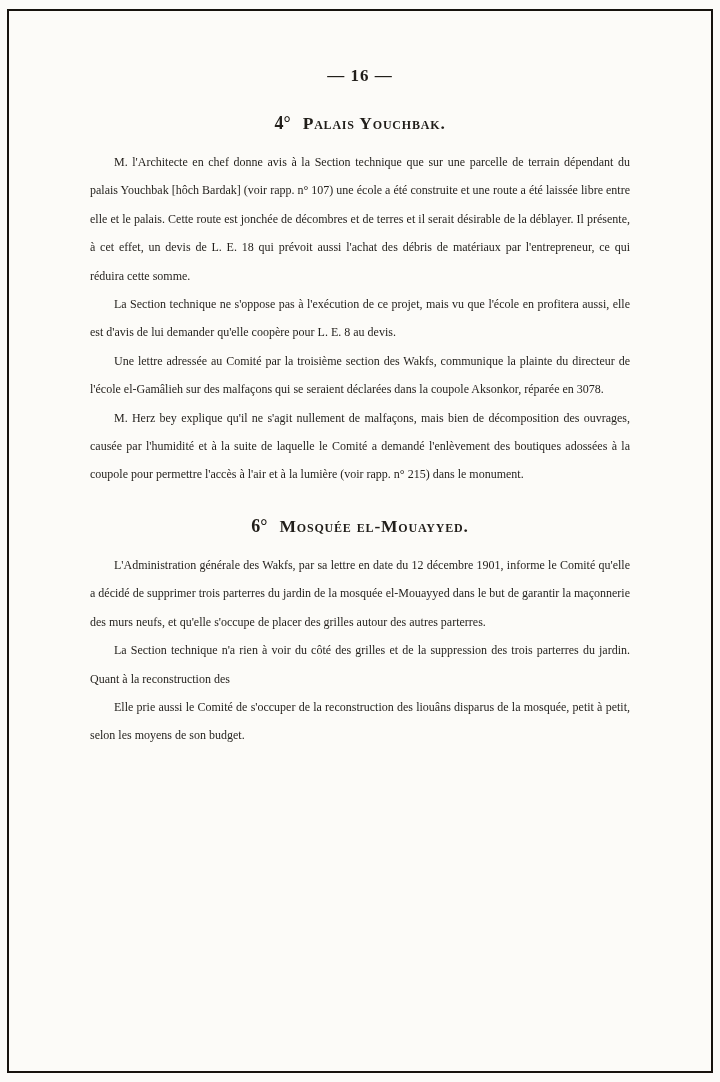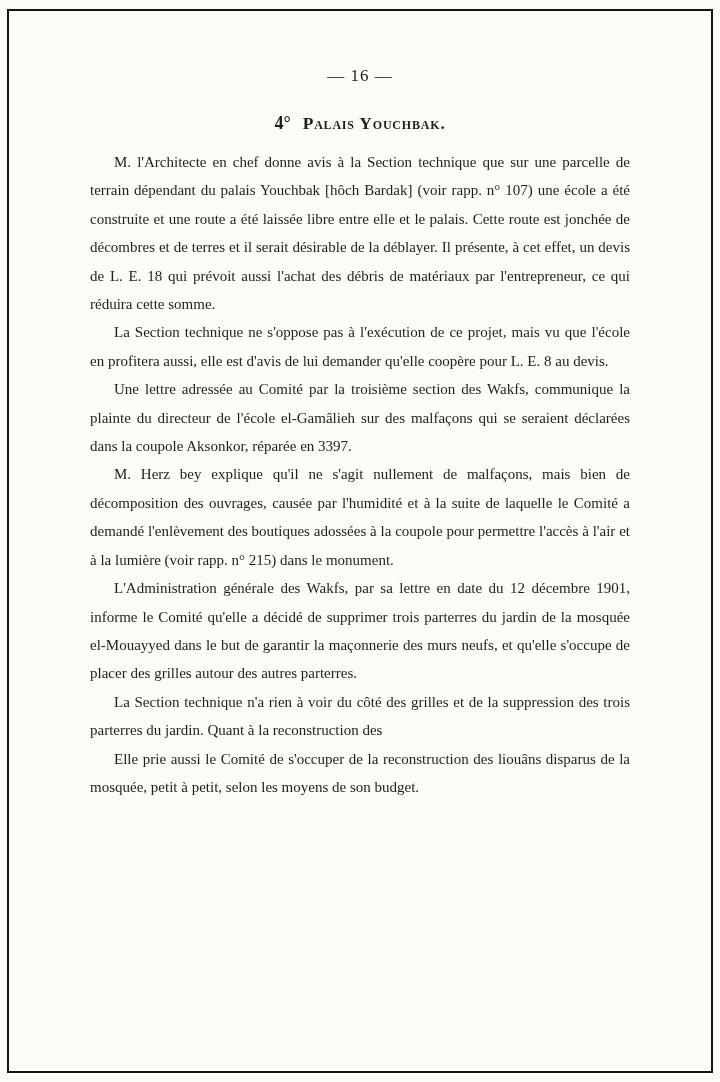--- a/index.html
+++ b/index.html
@@ -25,21 +25,21 @@
     border: 2px solid #17130e;
     pointer-events: none;
   }
   .content {
     position: relative;
     padding: 66px 90px 0 90px;
   }
   .page-number {
     text-align: center;
     font-size: 17px;
-    font-weight: normal;
+    font-weight: bold;
     letter-spacing: 1px;
     margin: 0 0 20px 0;
   }
   .heading {
     text-align: center;
     margin: 22px 0 13px 0;
     font-weight: normal;
     white-space: nowrap;
   }
   .heading .hnum {
@@ -48,21 +48,21 @@
     font-weight: 600;
   }
   .heading .htitle {
     font-variant: small-caps;
     font-size: 17.5px;
     letter-spacing: 0.8px;
     font-weight: 700;
   }
   p.body-par {
     margin: 0;
-    font-size: 15px;
+    font-size: 12px;
     line-height: 28.4px;
     text-align: justify;
     text-indent: 24px;
     text-justify: inter-word;
   }
   section { display: block; }
 </style>
 </head>
 <body>
 
@@ -76,24 +76,28 @@
     <section>
       <h2 class="heading">
         <span class="hnum">4°</span>
         <span class="htitle">Palais Youchbak.</span>
       </h2>
       <p class="body-par">M. l'Architecte en chef donne avis à la Section technique que sur une parcelle de terrain dépendant du palais Youchbak [hôch Bardak] (voir rapp. n° 107) une école a été construite et une route a été laissée libre entre elle et le palais. Cette route est jonchée de décombres et de terres et il serait désirable de la déblayer. Il présente, à cet effet, un devis de L. E. 18 qui prévoit aussi l'achat des débris de matériaux par l'entrepreneur, ce qui réduira cette somme.</p>
       <p class="body-par">La Section technique ne s'oppose pas à l'exécution de ce projet, mais vu que l'école en profitera aussi, elle est d'avis de lui demander qu'elle coopère pour L. E. 8 au devis.</p>
     </section>
 
     <section>
-      <p class="body-par">Une lettre adressée au Comité par la troisième section des Wakfs, communique la plainte du directeur de l'école el-Gamâlieh sur des malfaçons qui se seraient déclarées dans la coupole Aksonkor, réparée en 3397.</p>
+      <p class="body-par">Une lettre adressée au Comité par la troisième section des Wakfs, communique la plainte du directeur de l'école el-Gamâlieh sur des malfaçons qui se seraient déclarées dans la coupole Aksonkor, réparée en 3078.</p>
       <p class="body-par">M. Herz bey explique qu'il ne s'agit nullement de malfaçons, mais bien de décomposition des ouvrages, causée par l'humidité et à la suite de laquelle le Comité a demandé l'enlèvement des boutiques adossées à la coupole pour permettre l'accès à l'air et à la lumière (voir rapp. n° 215) dans le monument.</p>
     </section>
 
     <section>
+      <h2 class="heading">
+        <span class="hnum">6°</span>
+        <span class="htitle">Mosquée el-Mouayyed.</span>
+      </h2>
       <p class="body-par">L'Administration générale des Wakfs, par sa lettre en date du 12 décembre 1901, informe le Comité qu'elle a décidé de supprimer trois parterres du jardin de la mosquée el-Mouayyed dans le but de garantir la maçonnerie des murs neufs, et qu'elle s'occupe de placer des grilles autour des autres parterres.</p>
       <p class="body-par">La Section technique n'a rien à voir du côté des grilles et de la suppression des trois parterres du jardin. Quant à la reconstruction des</p>
       <p class="body-par">Elle prie aussi le Comité de s'occuper de la reconstruction des liouâns disparus de la mosquée, petit à petit, selon les moyens de son budget.</p>
     </section>
 
   </div>
 </div>
 
 </body></html>

